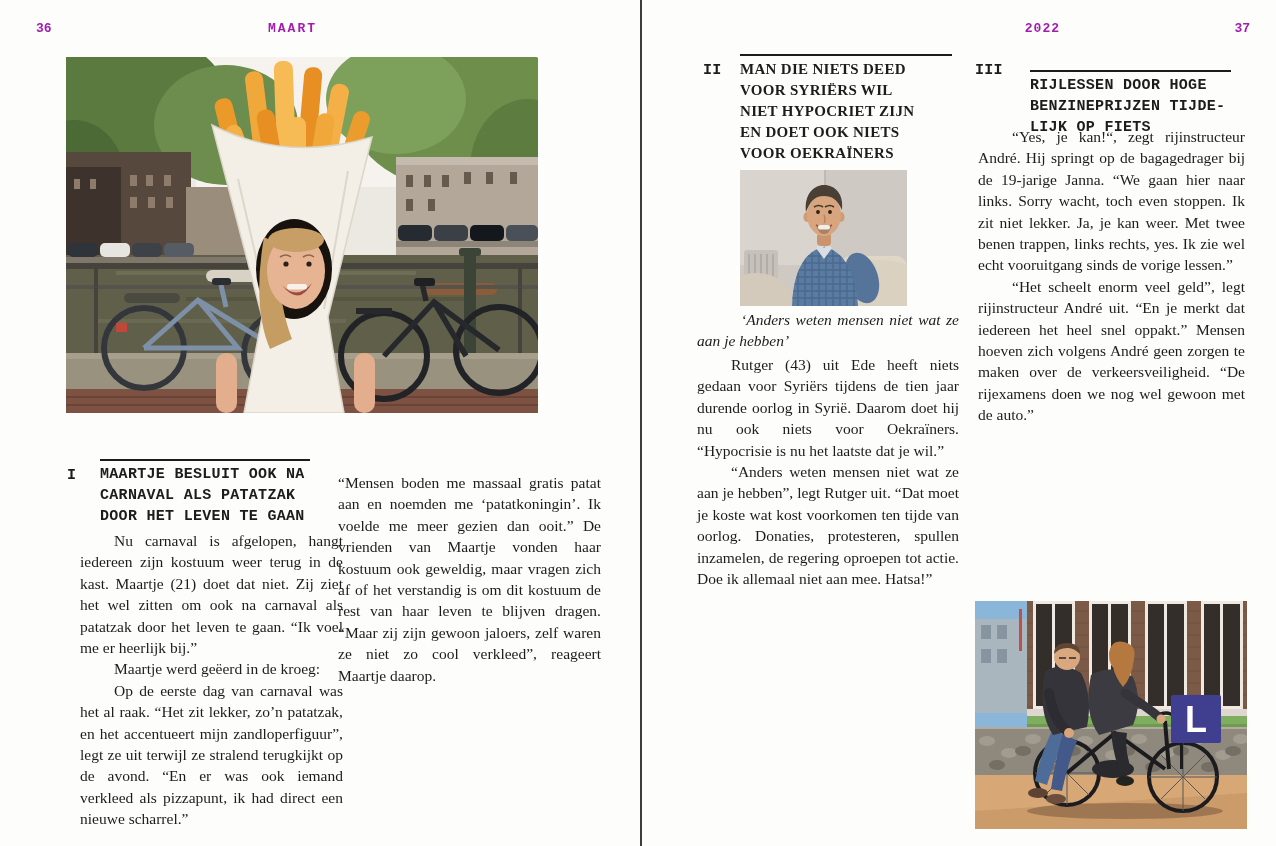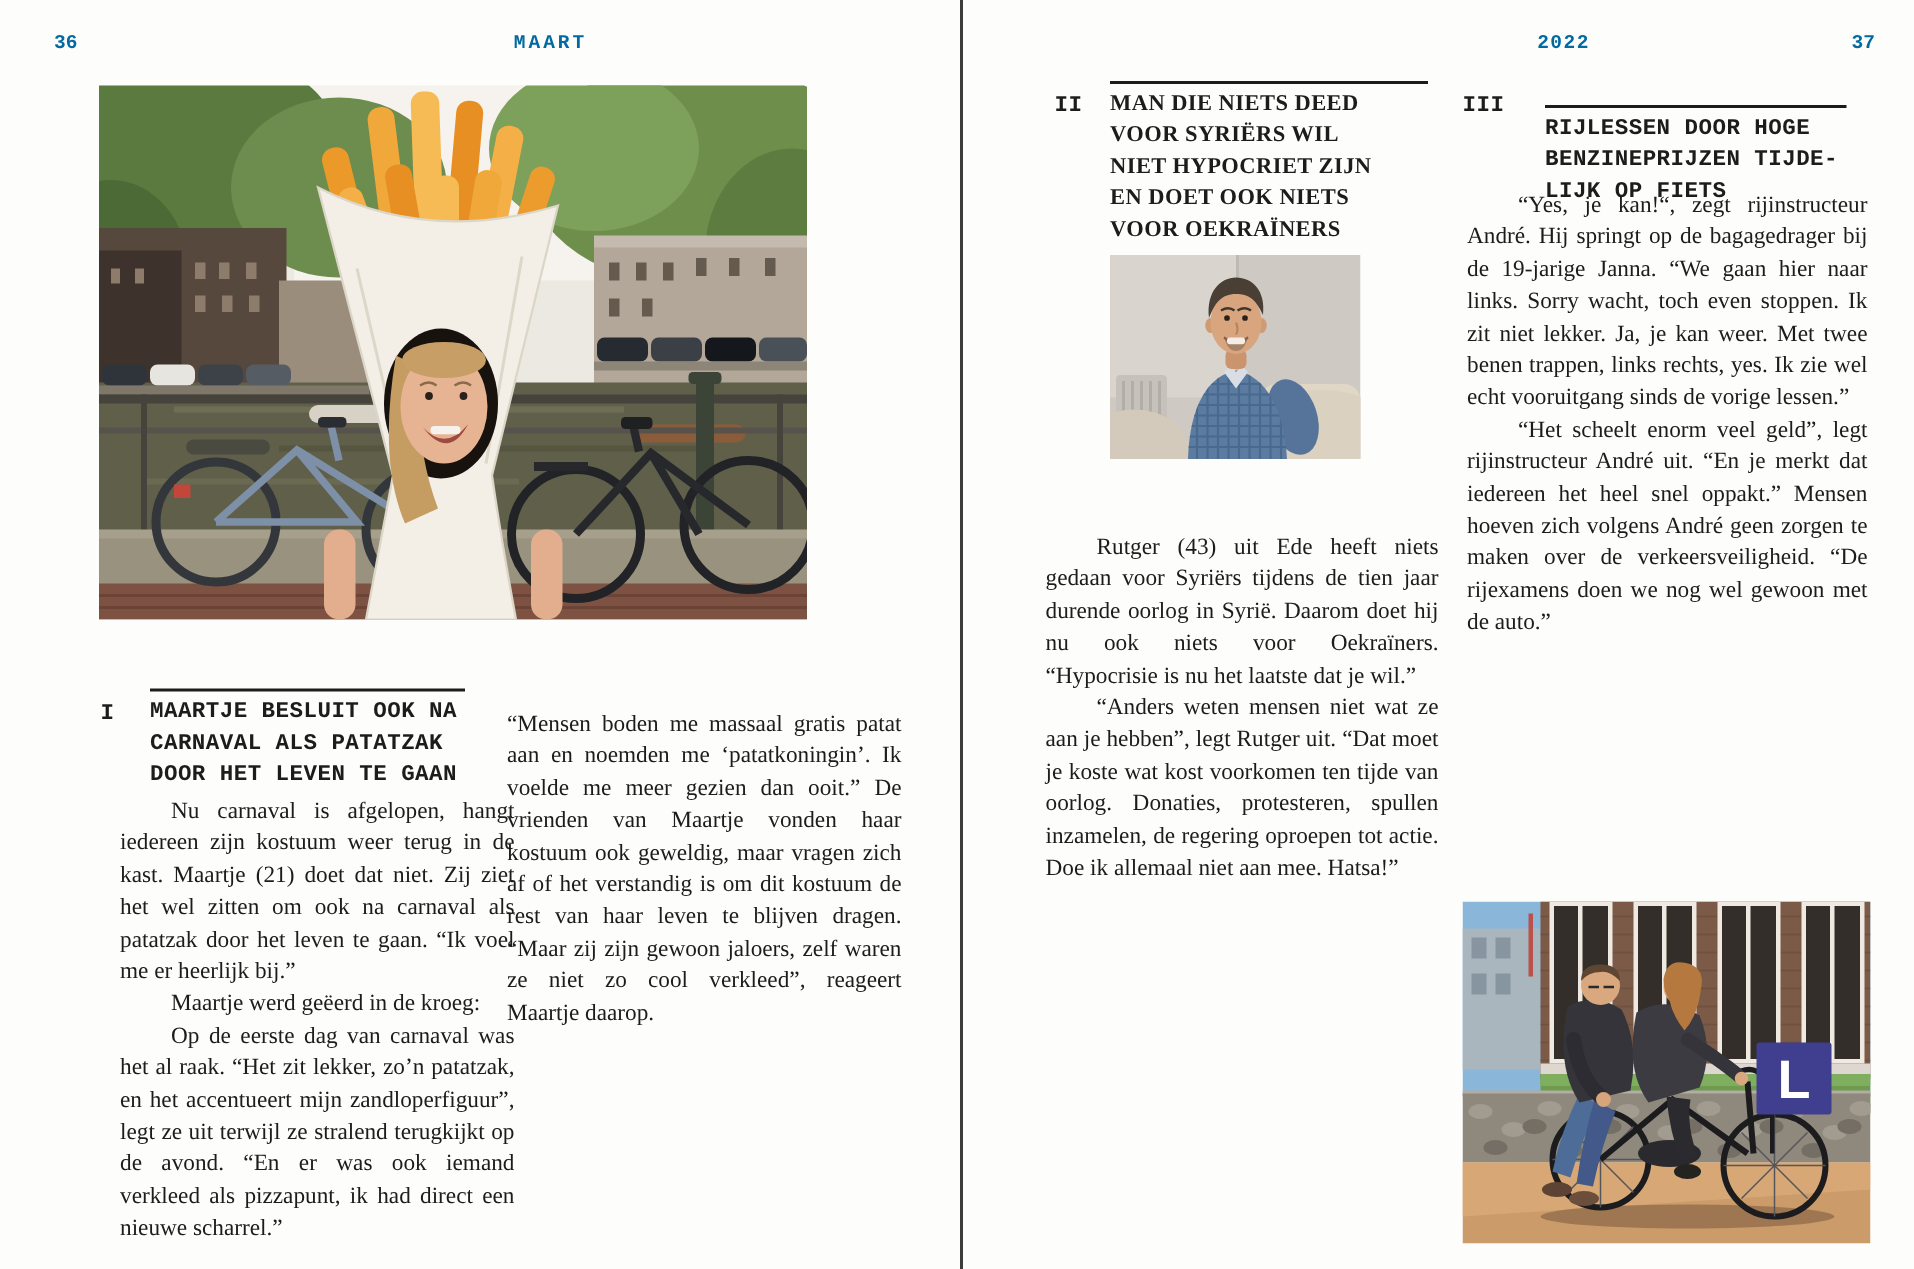--- a/index.html
+++ b/index.html
@@ -2,23 +2,23 @@
 <html><head>
 <meta charset="utf-8">
 <style>
   html,body{margin:0;padding:0;background:#e9e9e9;}
   .spread{position:relative;width:1276px;height:846px;background:#fdfdfc;overflow:hidden;
           font-family:"Liberation Serif", serif;color:#1c1c1c;}
   .gutter{position:absolute;left:640px;top:0;bottom:0;width:2px;background:#3d3d3d;}
 
   
   .runner{position:absolute;top:21px;font-family:"Liberation Mono", monospace;
-          font-size:13px;font-weight:700;color:#0369a1;}
+          font-size:13px;font-weight:700;color:#a21caf;}
   .runner.num-left{left:36px;}
-  .runner.month{left:292px;width:150px;text-align:center;letter-spacing:2px;}
+  .runner.month{left:268px;width:150px;text-align:left;letter-spacing:2px;}
   .runner.year{left:930px;width:130px;text-align:right;letter-spacing:1px;}
   .runner.num-right{left:1200px;width:50px;text-align:right;}
 
   
   .numeral{position:absolute;font-family:"Liberation Mono", monospace;font-weight:700;
            font-size:15px;line-height:21px;letter-spacing:.3px;}
   .title{position:absolute;font-family:"Liberation Mono", monospace;font-weight:700;
          font-size:15px;line-height:21px;letter-spacing:.3px;border-top:2.5px solid #1c1c1c;
          padding-top:3px;white-space:pre-line;}
 
@@ -242,20 +242,21 @@
         <circle cx="78" cy="42" r="1.9" fill="#2a2017"></circle>
         <circle cx="90" cy="42" r="1.9" fill="#2a2017"></circle>
         <path d="M84,45 q2,5 0,8" stroke="#b5845f" stroke-width="1.4" fill="none"></path>
         <path d="M76,54 q8,5 16,0 q-2,10 -8,10 q-6,0 -8,-10 Z" fill="#6b584a" opacity="0.45"></path>
         <path d="M76,55 q8,7 16,0" stroke="#8a5a48" stroke-width="1.4" fill="none"></path>
         <rect x="78" y="55" width="12" height="4.5" rx="2" fill="#f3ede5"></rect>
       </g>
     </svg>
   </figure>
 
+  <p class="caption" style="left:697px;top:309px;margin:0;">‘Anders weten mensen niet wat ze aan je hebben’</p>
   <div class="textcol" style="left:697px;top:354px;width:262px;">
     <p>Rutger (43) uit Ede heeft niets gedaan voor Syriërs tijdens de tien jaar durende oorlog in Syrië. Daarom doet hij nu ook niets voor Oekraïners. “Hypocrisie is nu het laatste dat je wil.”</p>
     <p>“Anders weten mensen niet wat ze aan je hebben”, legt Rutger uit. “Dat moet je koste wat kost voorkomen ten tijde van oorlog. Donaties, protesteren, spullen inzamelen, de regering oproepen tot actie. Doe ik allemaal niet aan mee. Hatsa!”</p>
   </div>
 
   <span class="numeral" style="left:975px;top:60px;">III</span>
   <h2 class="title" style="left:1014px;top:54px;width:201px;margin:16px;">RIJLESSEN DOOR HOGE
 BENZINEPRIJZEN TIJDE-
 LIJK OP FIETS</h2>
 

